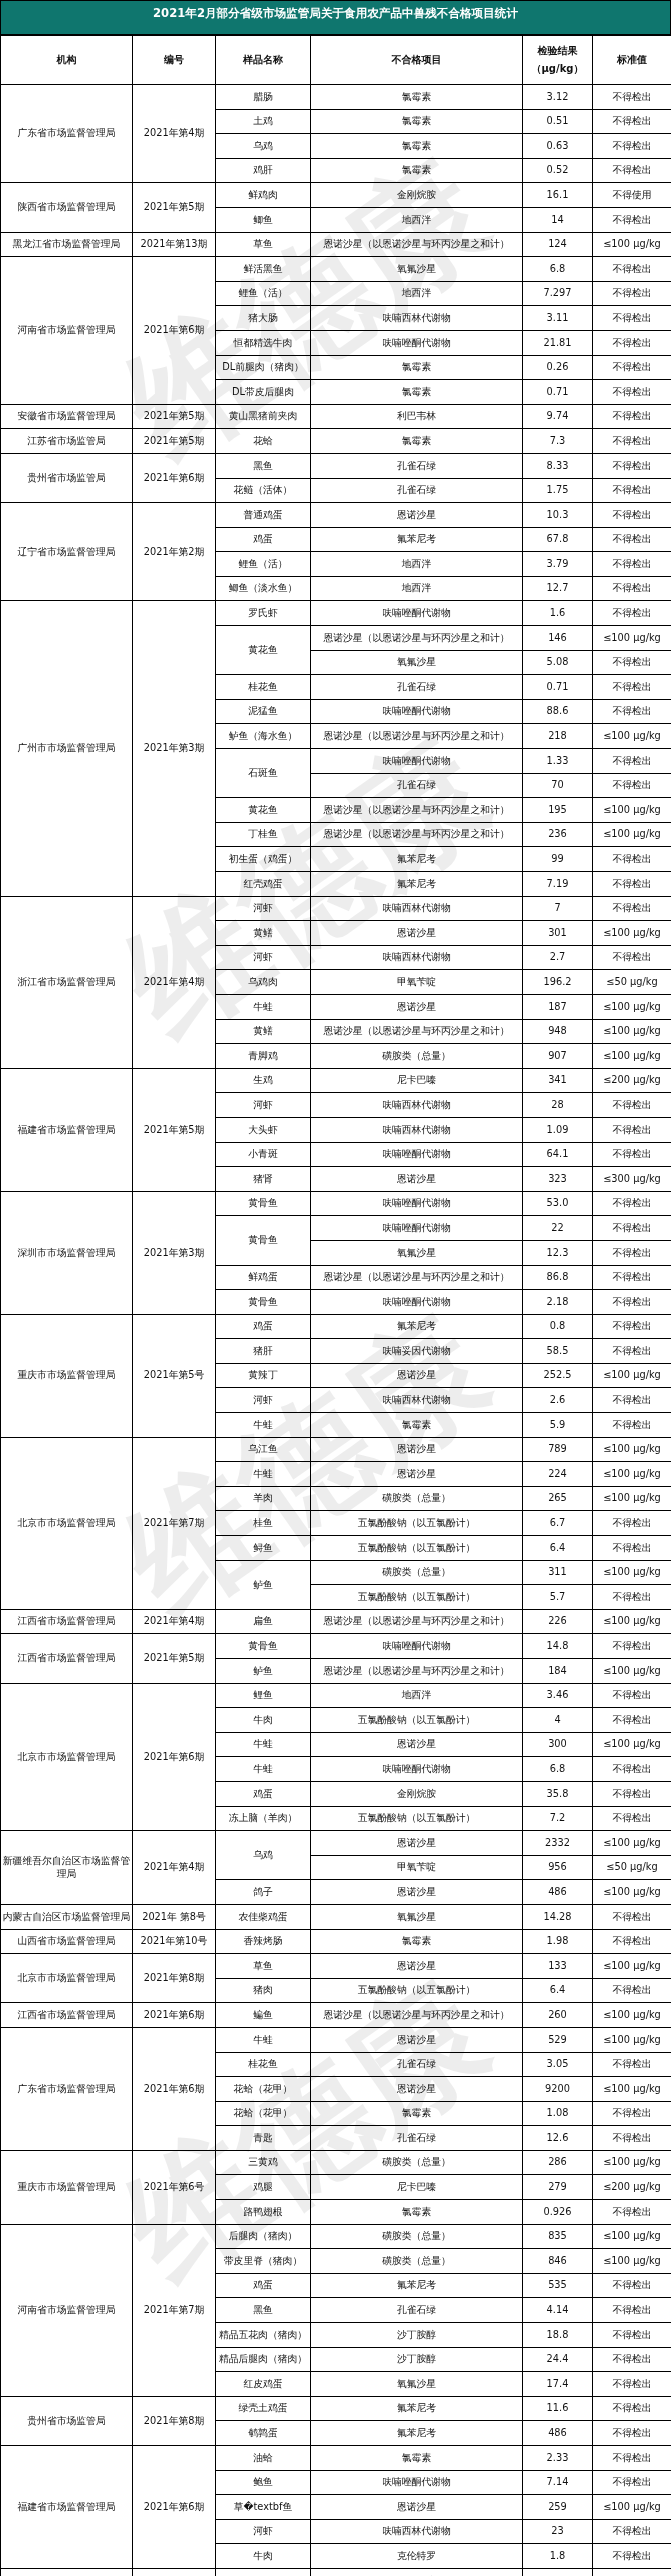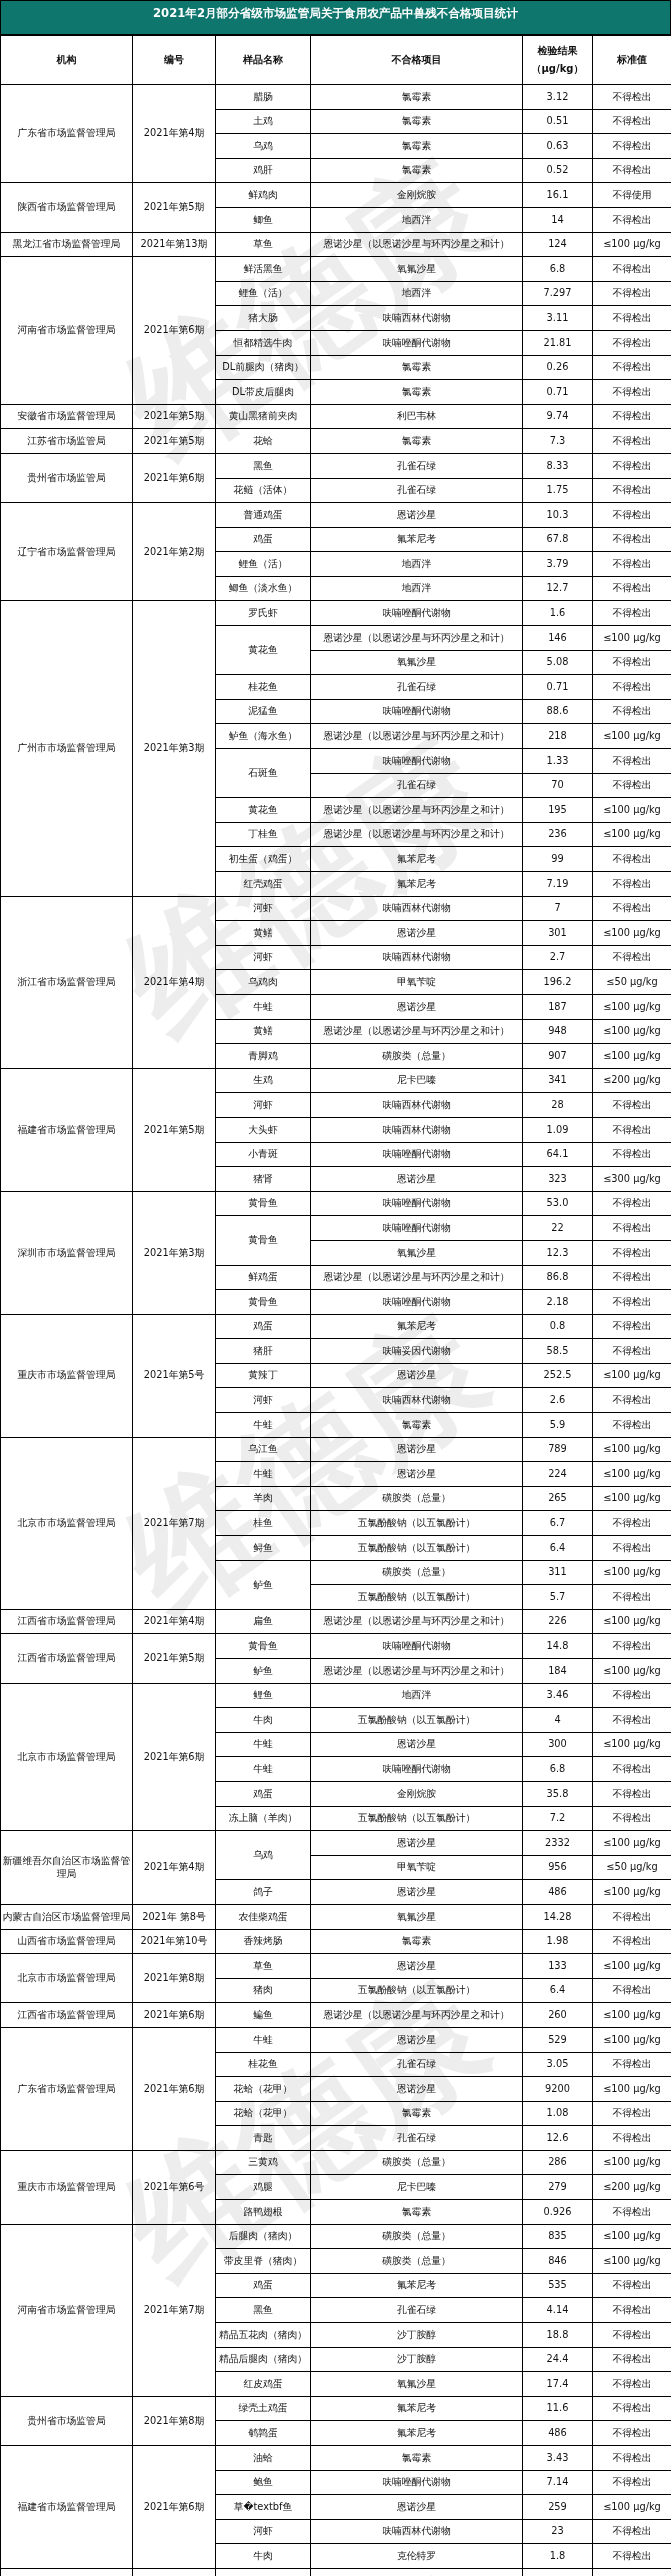--- a/index.html
+++ b/index.html
@@ -662,21 +662,21 @@
         <td rowspan="1">鹌鹑蛋</td>
         <td>氟苯尼考</td>
         <td>486</td>
         <td>不得检出</td>
       </tr>
       <tr>
         <td rowspan="5">福建省市场监督管理局</td>
         <td rowspan="5">2021年第6期</td>
         <td rowspan="1">油蛤</td>
         <td>氯霉素</td>
-        <td>3.43</td>
+        <td>2.33</td>
         <td>不得检出</td>
       </tr>
       <tr>
         <td rowspan="1">鲍鱼</td>
         <td>呋喃唑酮代谢物</td>
         <td>7.14</td>
         <td>不得检出</td>
       </tr>
       <tr>
         <td rowspan="1">草�textbf鱼</td>

